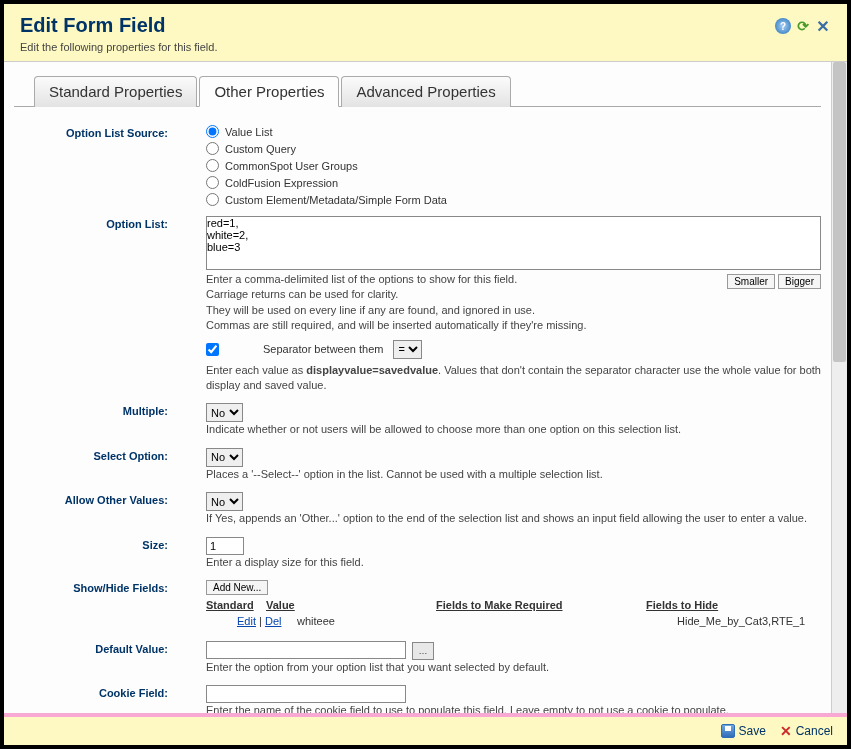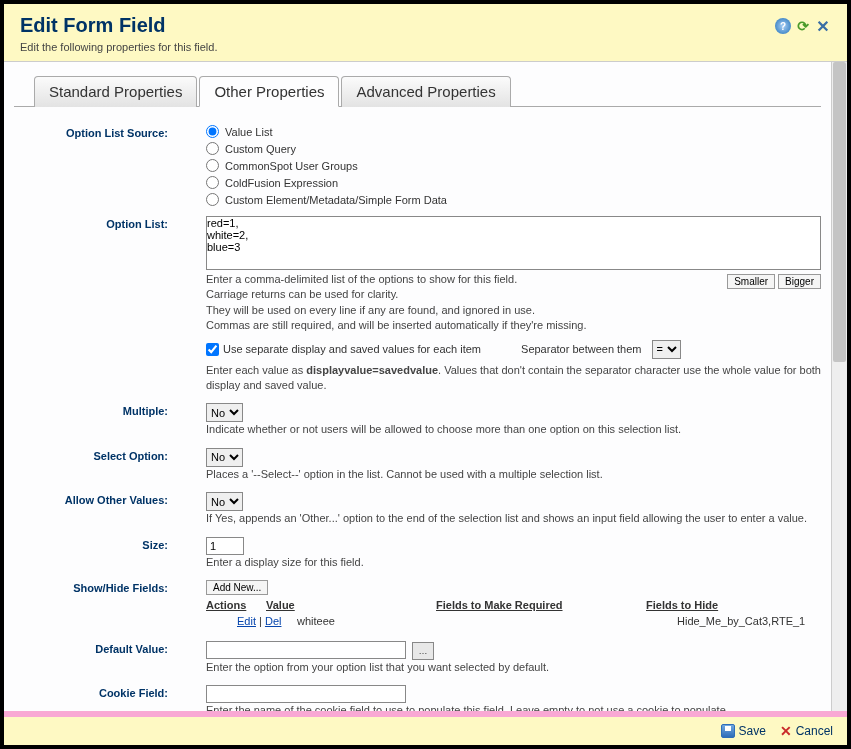--- a/index.html
+++ b/index.html
@@ -149,21 +149,21 @@
   select { font-size: 11px; border: 1px solid #888; background: #efefef; height: 19px; }
   input[type=text] { font-size: 11px; border: 1px solid #888; padding: 1px 3px; height: 18px; }
   .table-header { display: flex; font-weight: bold; text-decoration: underline; margin-top: 4px; }
   .table-row { display: flex; margin-top: 4px; padding-left: 31px; }
   .col-actions { width: 60px; }
   .col-value { width: 170px; }
   .col-req { width: 210px; }
   .col-hide { flex: 1; }
   .link { color: #0645ad; text-decoration: underline; cursor: pointer; }
   .footer {
-    border-top: 6px solid #f9a8d4;
+    border-top: 4px solid #f9a8d4;
     padding: 6px 14px;
     display: flex;
     justify-content: flex-end;
     align-items: center;
     gap: 14px;
     font-size: 12px;
   }
   .footer .fbtn { display: inline-flex; align-items: center; gap: 4px; cursor: pointer; color: #003366; }
   .save-icon { width: 14px; height: 14px; background: linear-gradient(#72a8e0,#2f6db8); border: 1px solid #2f6db8; border-radius: 2px; position: relative; }
   .save-icon::after { content:''; position:absolute; top:1px; left:3px; right:3px; height:5px; background:#fff; }
@@ -245,21 +245,20 @@
               <div>Commas are still required, and will be inserted automatically if they're missing.</div>
             </div>
             <div class="smaller-bigger" style="white-space:nowrap; margin-left:8px;">
               <button class="btn-sm">Smaller</button>
               <button class="btn-sm">Bigger</button>
             </div>
           </div>
           <div class="sep-row">
             <label style="display:flex; align-items:center;">
               <input type="checkbox" checked="" style="">
-              <span>Use separate display and saved values for each item</span>
             </label>
             <span style="margin-left:30px;">Separator between them</span>
             <select>
               <option>=</option>
             </select>
           </div>
           <div class="help-text" style="margin-top:4px;">
             <span>Enter each value as </span><b>displayvalue=savedvalue</b><span>. Values that don't contain the separator character use the whole value for both display and saved value.</span>
           </div>
         </div>
@@ -295,21 +294,21 @@
           <input type="text" style="width: 38px;" value="1">
           <div class="help-text">Enter a display size for this field.</div>
         </div>
       </div>
 
       <div class="form-row" style="margin-top:10px;">
         <div class="form-label">Show/Hide Fields:</div>
         <div class="form-control">
           <button class="btn-sm">Add New...</button>
           <div class="table-header">
-            <div class="col-actions">Actions</div>
+            <div class="col-actions">Standard</div>
             <div class="col-value">Value</div>
             <div class="col-req">Fields to Make Required</div>
             <div class="col-hide">Fields to Hide</div>
           </div>
           <div class="table-row">
             <div class="col-actions">
               <span class="link">Edit</span>
               <span> | </span>
               <span class="link">Del</span>
             </div>

